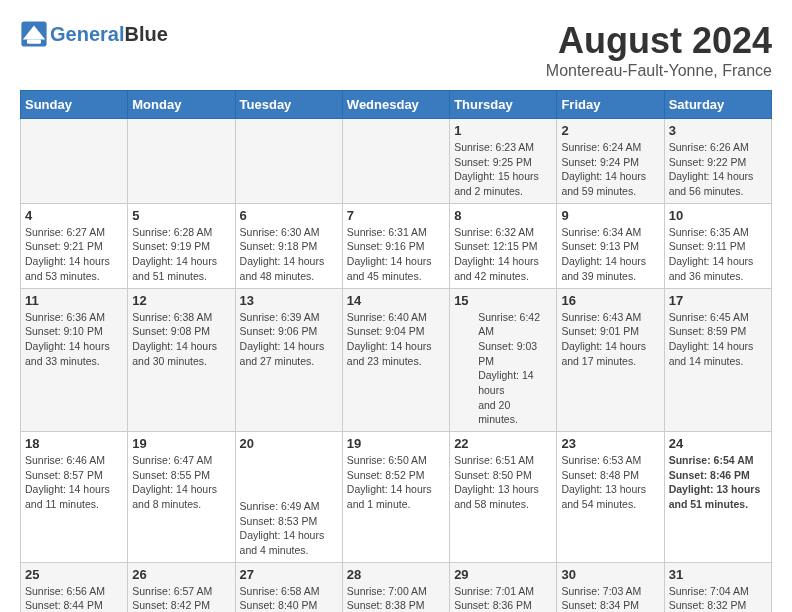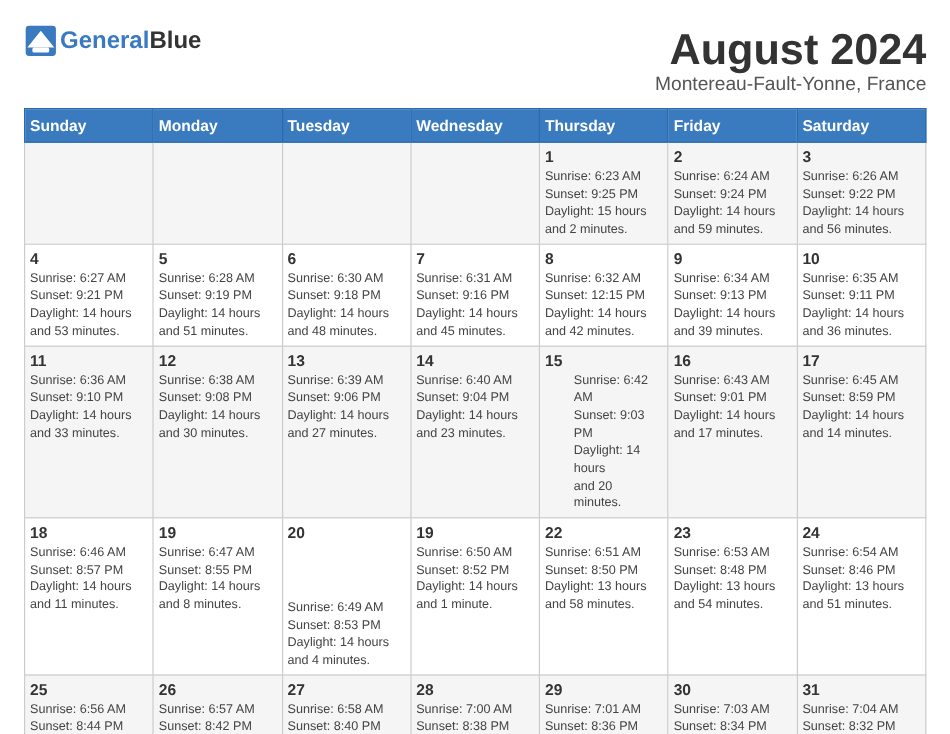--- a/index.html
+++ b/index.html
@@ -283,21 +283,21 @@
         </td>
         <td>
           <div class="day-num">23</div>
           <div class="day-info" style="white-space: pre-line;">Sunrise: 6:53 AM
 Sunset: 8:48 PM
 Daylight: 13 hours
 and 54 minutes.</div>
         </td>
         <td>
           <div class="day-num">24</div>
-          <div class="day-info" style="white-space: pre-line;">Sunrise: 6:54 AM
+          <div class="day-info" style="white-space: pre-line; font-weight: bold;">Sunrise: 6:54 AM
 Sunset: 8:46 PM
 Daylight: 13 hours
 and 51 minutes.</div>
         </td>
       </tr>
       <tr class="row-shade">
         <td>
           <div class="day-num">25</div>
           <div class="day-info" style="white-space: pre-line;">Sunrise: 6:56 AM
 Sunset: 8:44 PM

